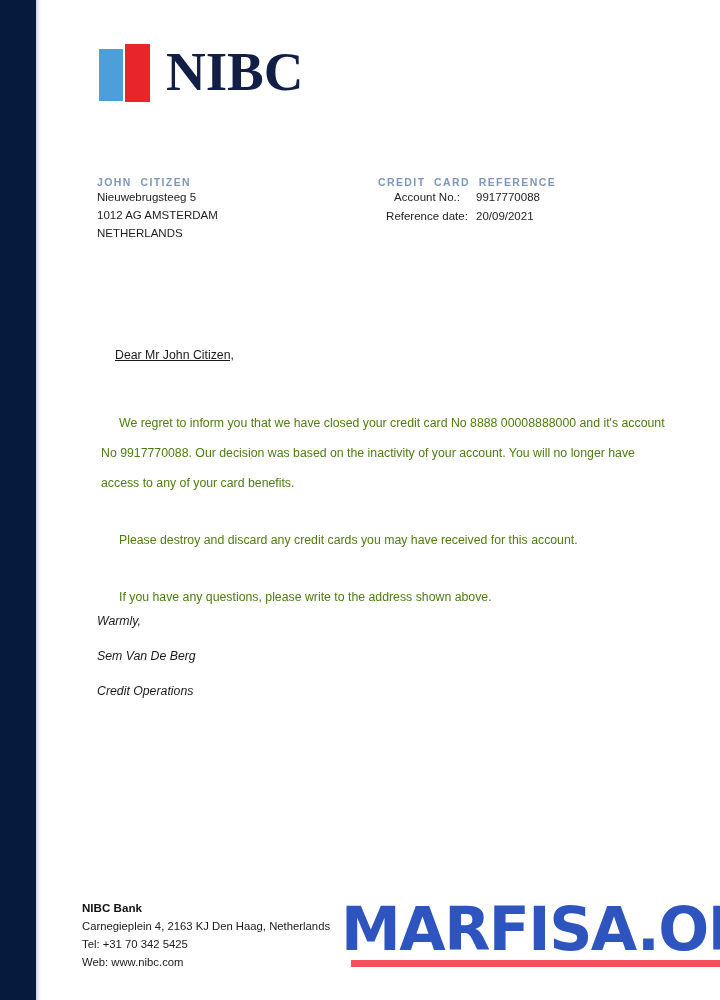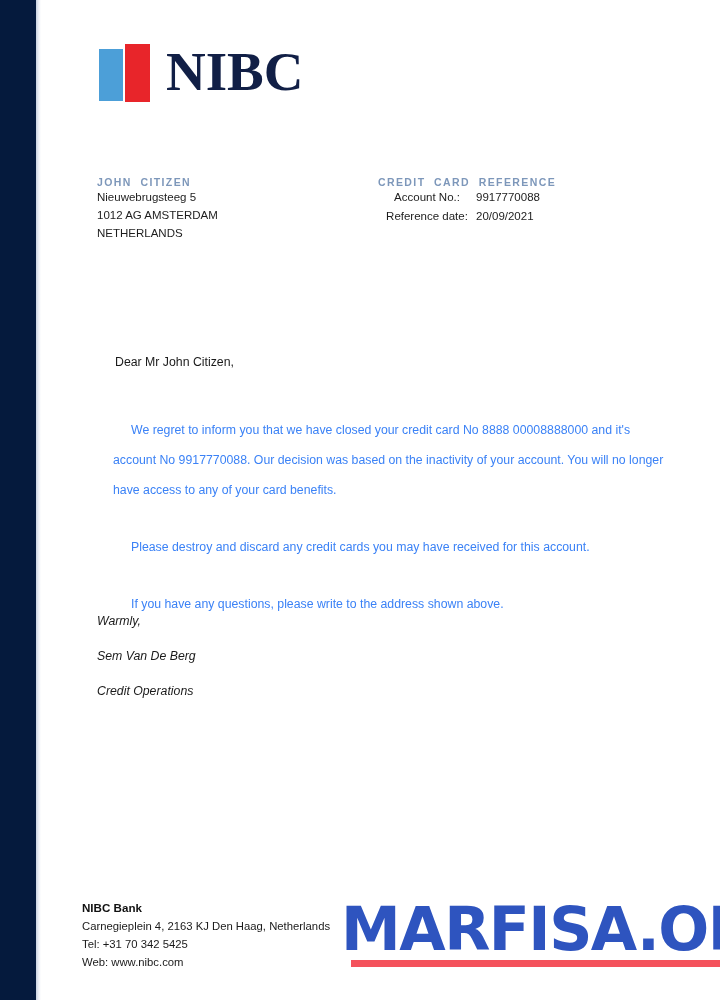--- a/index.html
+++ b/index.html
@@ -128,29 +128,30 @@
   #letter {
     position: absolute;
     left: 56px;
     top: 340px;
     width: 575px;
   }
   .salutation {
     font-size: 12.3px;
     color: #1a1a1a;
     line-height: 30px;
-    margin: 7px 0 38px 0;
+    margin: 0 0 38px 0;
     padding-left: 18px;
     white-space: pre;
+    text-decoration: underline;
   }
   .para {
     font-size: 12.3px;
-    color: #3b82f6;
+    color: #4d7c0f;
     line-height: 30px;
-    margin: 0 0 27px 16px;
+    margin: 0 0 27px 4px;
     text-indent: 18px;
   }
   .para.noindent { text-indent: 18px; }
 
   #signoff {
     position: absolute;
     left: 56px;
     top: 604px;
     width: 420px;
   }

